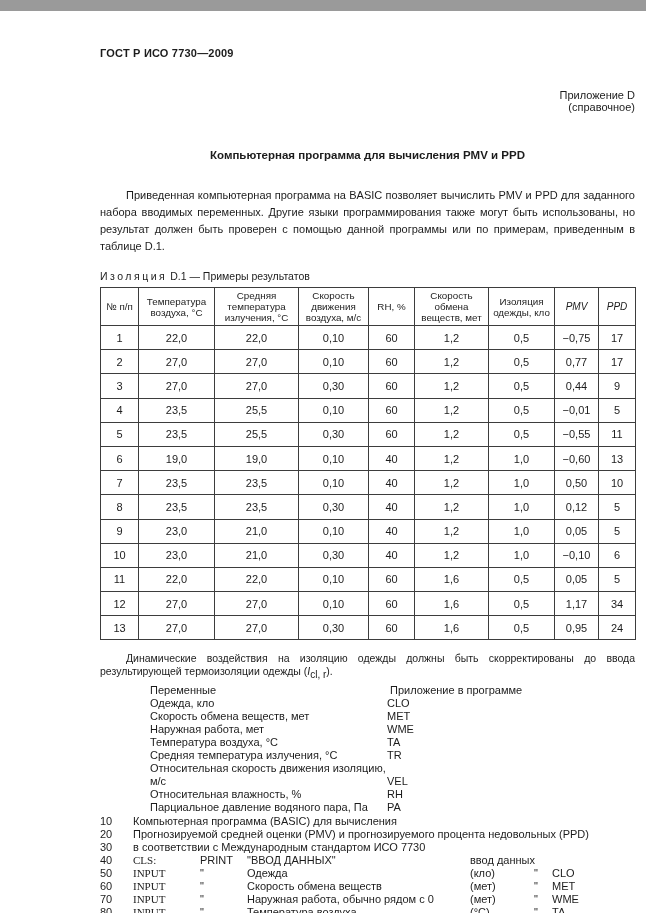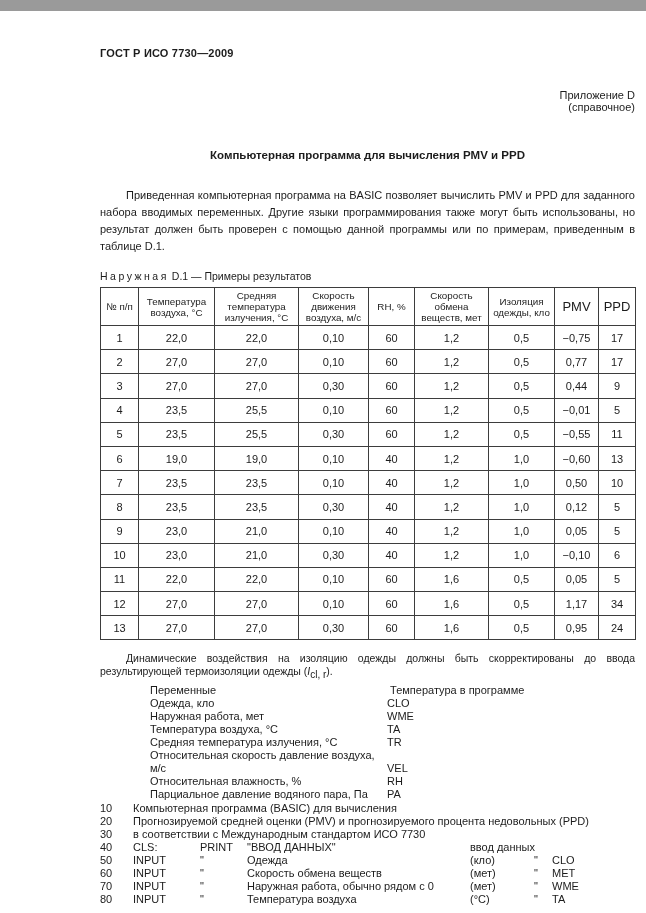--- a/index.html
+++ b/index.html
@@ -9,30 +9,30 @@
   .doc-header{font-weight:bold;font-size:11px;letter-spacing:.2px;}
   .annex{text-align:right;font-size:11px;margin-top:30px;}
   .annex-note{text-align:right;font-size:11px;}
   .title{text-align:center;font-weight:bold;font-size:11.5px;margin:36px 0 0 0;}
   .intro{font-size:11px;line-height:17px;text-align:justify;margin:26px 0 0 0;text-indent:26px;}
   .caption{font-size:10.5px;margin-top:15px;}
   .caption .sp{letter-spacing:2.5px;}
   table{border-collapse:collapse;margin-top:5px;width:535px;table-layout:fixed;}
   th,td{border:1px solid #3d3d3d;}
   th{font-size:9.8px;font-weight:normal;padding:2px 1px;line-height:11px;vertical-align:middle;text-align:center;}
-  th.it{font-size:13px;}
+  th.it{font-style:italic;font-size:10px;}
   td{font-size:11px;text-align:center;height:23.2px;padding:0 2px;}
   .note{font-size:10.5px;line-height:13px;margin:12px 0 0 0;text-indent:26px;text-align:justify;}
   .note i sub{font-size:10px;font-style:normal;}
   .vars{margin:2px 0 0 50px;font-size:11px;line-height:13px;}
   .vrow .vlabel{display:inline-block;width:237px;}
   .listing{font-size:11px;line-height:13px;margin-top:1px;}
   .pl span{display:inline-block;vertical-align:top;white-space:nowrap;}
   .pl .n{width:33px;}
-  .pl .c1{width:67px;}
+  .pl .c1{width:67px;font-family:Liberation Serif, serif;}
   .pl .c2{width:47px;}
   .pl .c3{width:223px;}
   .pl .c4{width:64px;}
   .pl .c5{width:18px;}
   .pagenum{font-size:11px;margin-top:12px;}
   .artifact{position:absolute;background:#000;}
   .a1{top:6px;right:3px;width:12px;height:9px;}
   .a2{top:212px;right:0;width:8px;height:12px;}
   .a3{top:362px;right:0;width:8px;height:14px;}
   .a4{top:740px;right:3px;width:10px;height:8px;}
@@ -47,21 +47,21 @@
     <div class="doc-header">ГОСТ Р ИСО 7730—2009</div>
 
     <div class="annex">Приложение D</div>
     <div class="annex-note">(справочное)</div>
 
     <div class="title">Компьютерная программа для вычисления PMV и PPD</div>
 
     <p class="intro">Приведенная компьютерная программа на BASIC позволяет вычислить PMV и PPD для заданного набора вводимых переменных. Другие языки программирования также могут быть использованы, но результат должен быть проверен с помощью данной программы или по примерам, приведенным в таблице D.1.</p>
 
     <div class="caption">
-      <span class="sp">Наружная</span>
+      <span class="sp">Изоляция</span>
       <span>D.1 — Примеры результатов</span>
     </div>
 
     <table>
       <colgroup>
         <col style="width:38px">
           <col style="width:76px">
           <col style="width:84px">
         <col style="width:70px">
           <col style="width:46px">
@@ -228,27 +228,28 @@
             <td>24</td>
           </tr>
         </tbody>
     </table>
 
     <p class="note"><span>Динамические воздействия на изоляцию одежды должны быть скорректированы до ввода результирующей термоизоляции одежды (</span><i><span>I</span><sub>cl, r</sub></i><span>).</span></p>
 
     <div class="vars" id="vars-box">
       <div class="vrow">
         <span class="vlabel">Переменные</span>
-        <span class="vcode">Температура в программе</span>
+        <span class="vcode">Приложение в программе</span>
       </div>
     <div class="vrow"><span class="vlabel">Одежда, кло</span><span class="vcode">CLO</span></div>
+        <div class="vrow"><span class="vlabel">Скорость обмена веществ, мет</span><span class="vcode">MET</span></div>
         <div class="vrow"><span class="vlabel">Наружная работа, мет</span><span class="vcode">WME</span></div>
         <div class="vrow"><span class="vlabel">Температура воздуха, °С</span><span class="vcode">TA</span></div>
         <div class="vrow"><span class="vlabel">Средняя температура излучения, °С</span><span class="vcode">TR</span></div>
-        <div class="vrow"><span class="vlabel">Относительная скорость давление воздуха, м/с</span><span class="vcode">VEL</span></div>
+        <div class="vrow"><span class="vlabel">Относительная скорость движения изоляцию, м/с</span><span class="vcode">VEL</span></div>
         <div class="vrow"><span class="vlabel">Относительная влажность, %</span><span class="vcode">RH</span></div>
         <div class="vrow"><span class="vlabel">Парциальное давление водяного пара, Па</span><span class="vcode">PA</span></div>
       </div>
 
     <div class="listing" id="listing-box">
         <div class="pl"><span class="n">10</span><span class="full">Компьютерная программа (BASIC) для вычисления</span></div>
         <div class="pl"><span class="n">20</span><span class="full">Прогнозируемой средней оценки (PMV) и прогнозируемого процента недовольных (PPD)</span></div>
         <div class="pl"><span class="n">30</span><span class="full">в соответствии с Международным стандартом ИСО 7730</span></div>
         <div class="pl"><span class="n">40</span><span class="c1">CLS:</span><span class="c2">PRINT</span><span class="c3">"ВВОД ДАННЫХ"</span><span class="c4">ввод данных</span><span class="c5"></span><span class="c6"></span></div>
         <div class="pl"><span class="n">50</span><span class="c1">INPUT</span><span class="c2">"</span><span class="c3">Одежда</span><span class="c4">(кло)</span><span class="c5">"</span><span class="c6">CLO</span></div>

